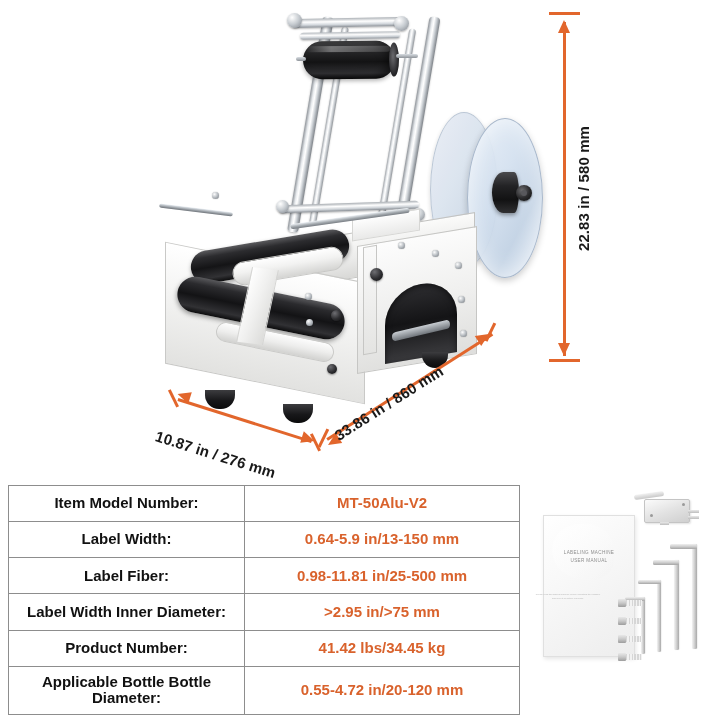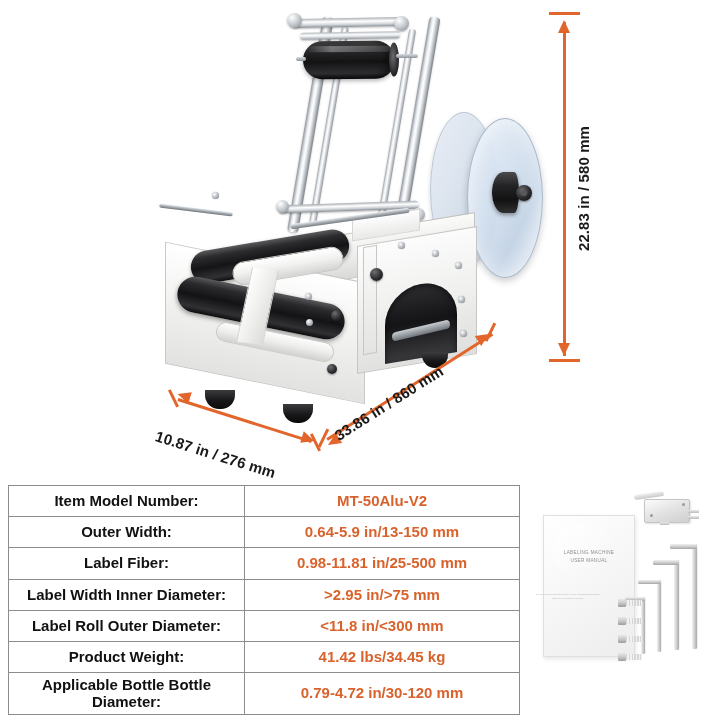--- a/index.html
+++ b/index.html
@@ -532,42 +532,38 @@
     <div class="dim-label" id="dim-width-label">33.86 in / 860 mm</div>
   </div>
 
   <table id="spec-table">
     <tbody>
         <tr>
           <td class="k">Item Model Number:</td>
           <td class="v">MT-50Alu-V2</td>
         </tr>
         <tr>
-          <td class="k">Outer Width:</td>
+          <td class="k">Label Width:</td>
           <td class="v">0.64-5.9 in/13-150 mm</td>
         </tr>
         <tr>
           <td class="k">Label Fiber:</td>
           <td class="v">0.98-11.81 in/25-500 mm</td>
         </tr>
         <tr>
           <td class="k">Label Width Inner Diameter:</td>
           <td class="v">&gt;2.95 in/&gt;75 mm</td>
         </tr>
         <tr>
-          <td class="k">Label Roll Outer Diameter:</td>
-          <td class="v">&lt;11.8 in/&lt;300 mm</td>
-        </tr>
-        <tr>
-          <td class="k">Product Weight:</td>
+          <td class="k">Product Number:</td>
           <td class="v">41.42 lbs/34.45 kg</td>
         </tr>
         <tr>
           <td class="k">Applicable Bottle Bottle Diameter:</td>
-          <td class="v">0.79-4.72 in/30-120 mm</td>
+          <td class="v">0.55-4.72 in/20-120 mm</td>
         </tr>
       </tbody>
   </table>
 
   <div id="accessories">
 
     <div class="manual">
       <div class="manual-sheen"></div>
     </div>
     <div class="manual-title" style="left:21px;">

